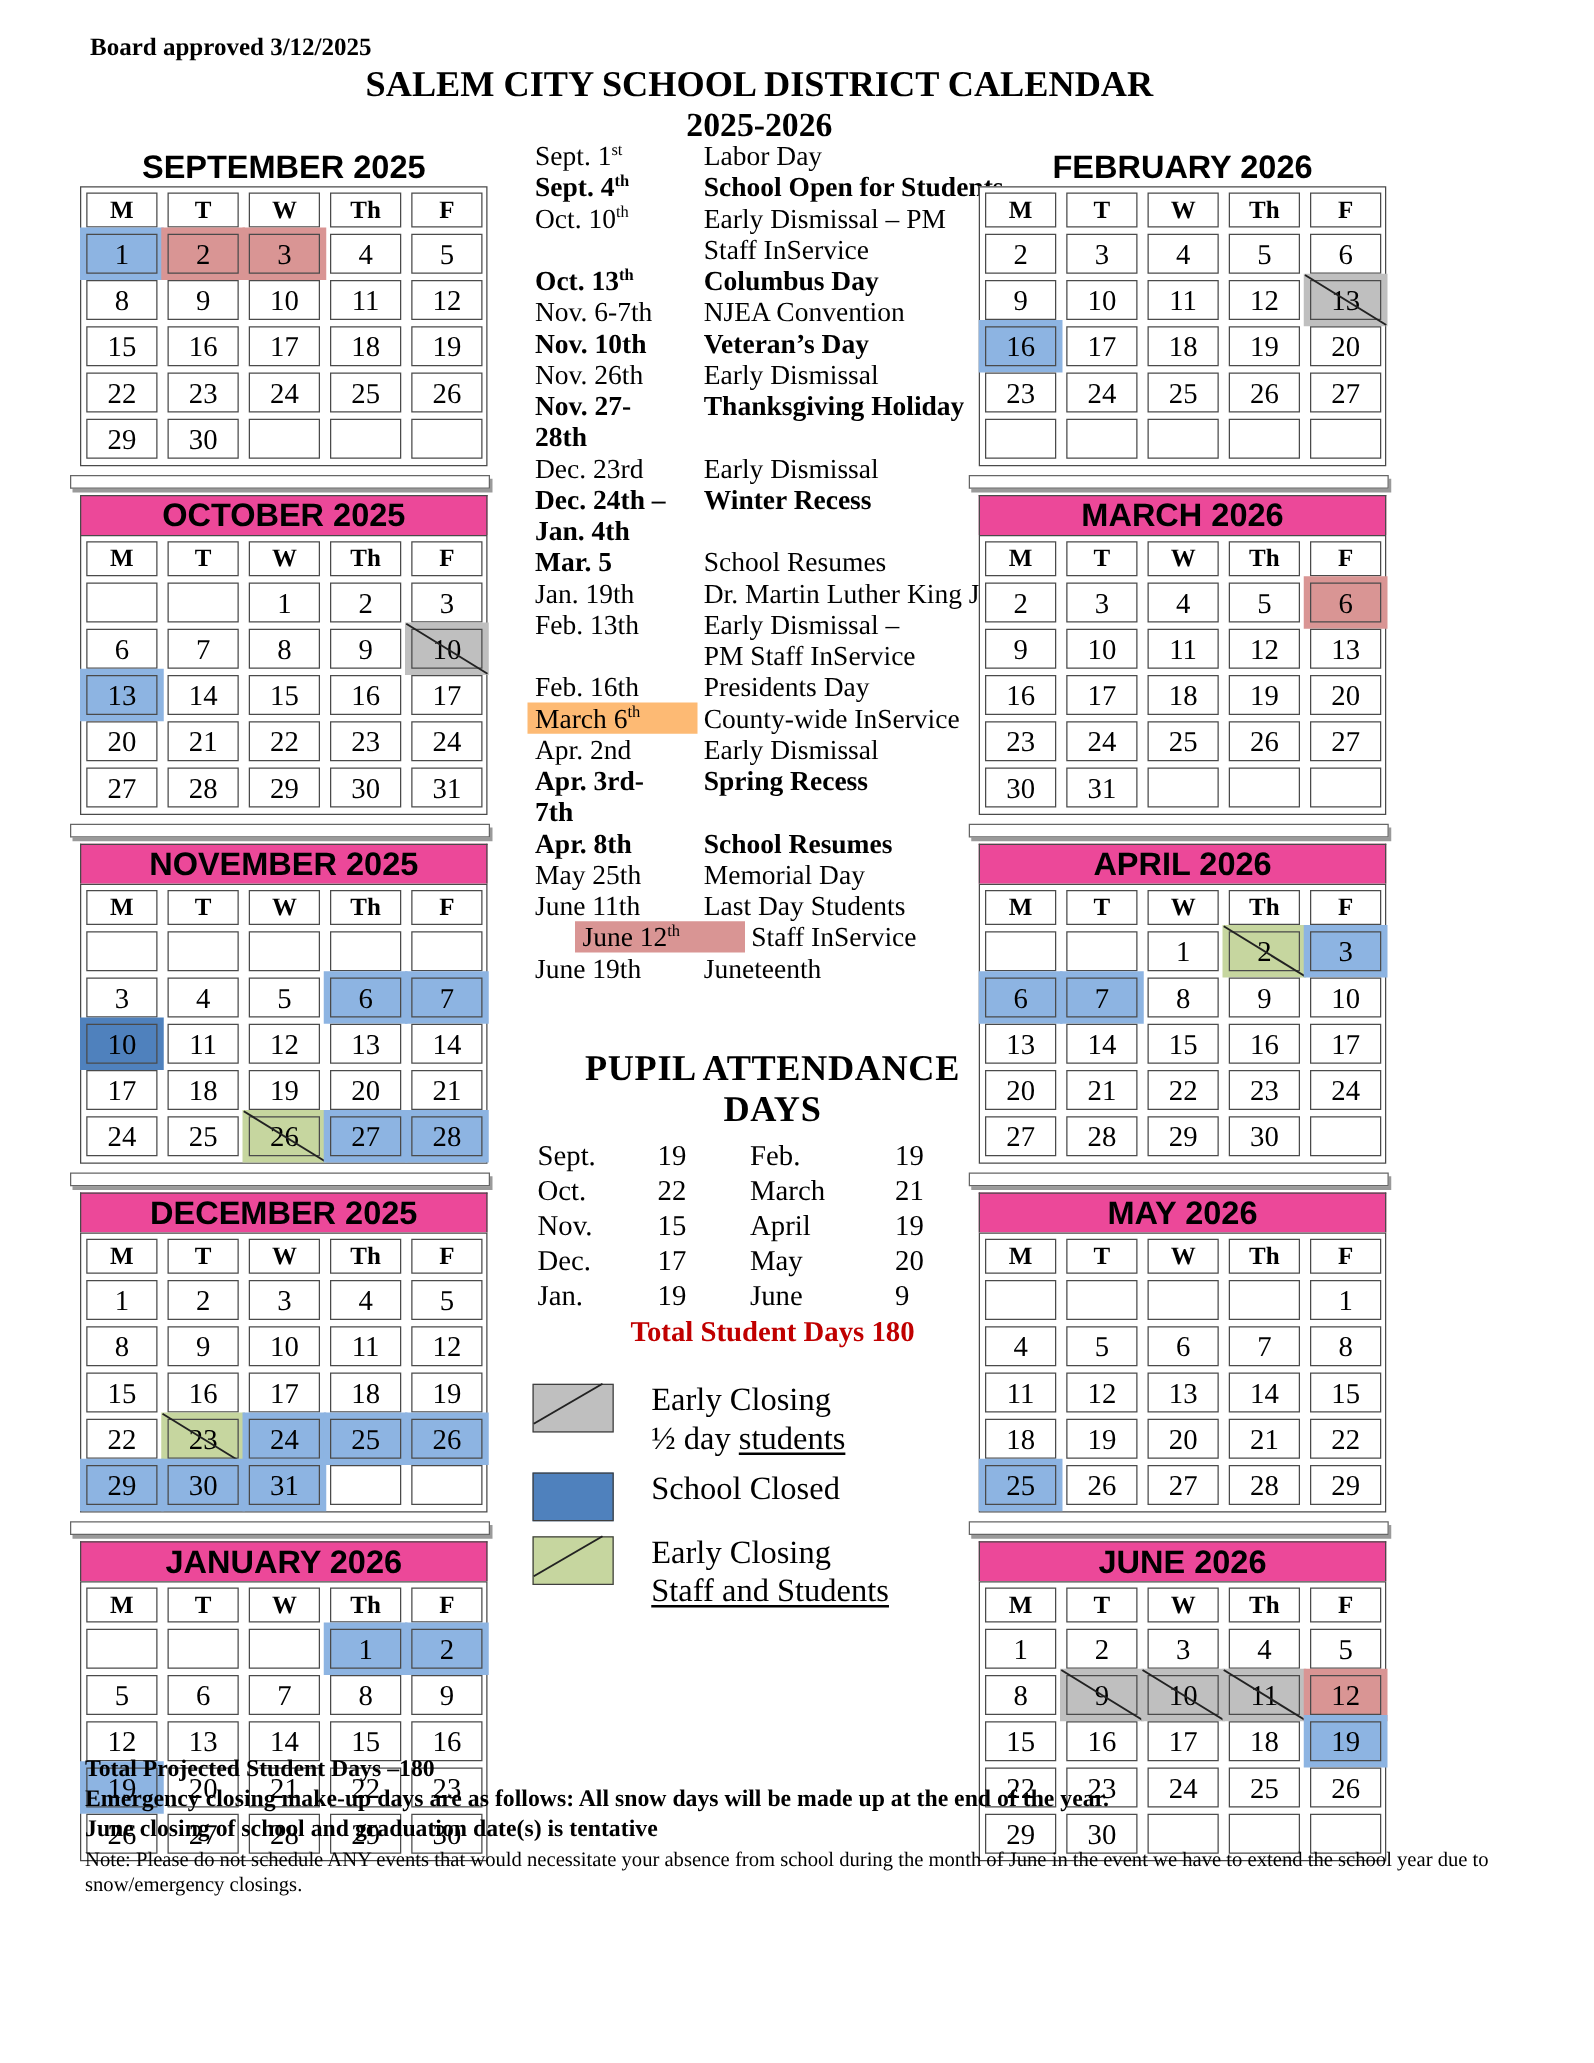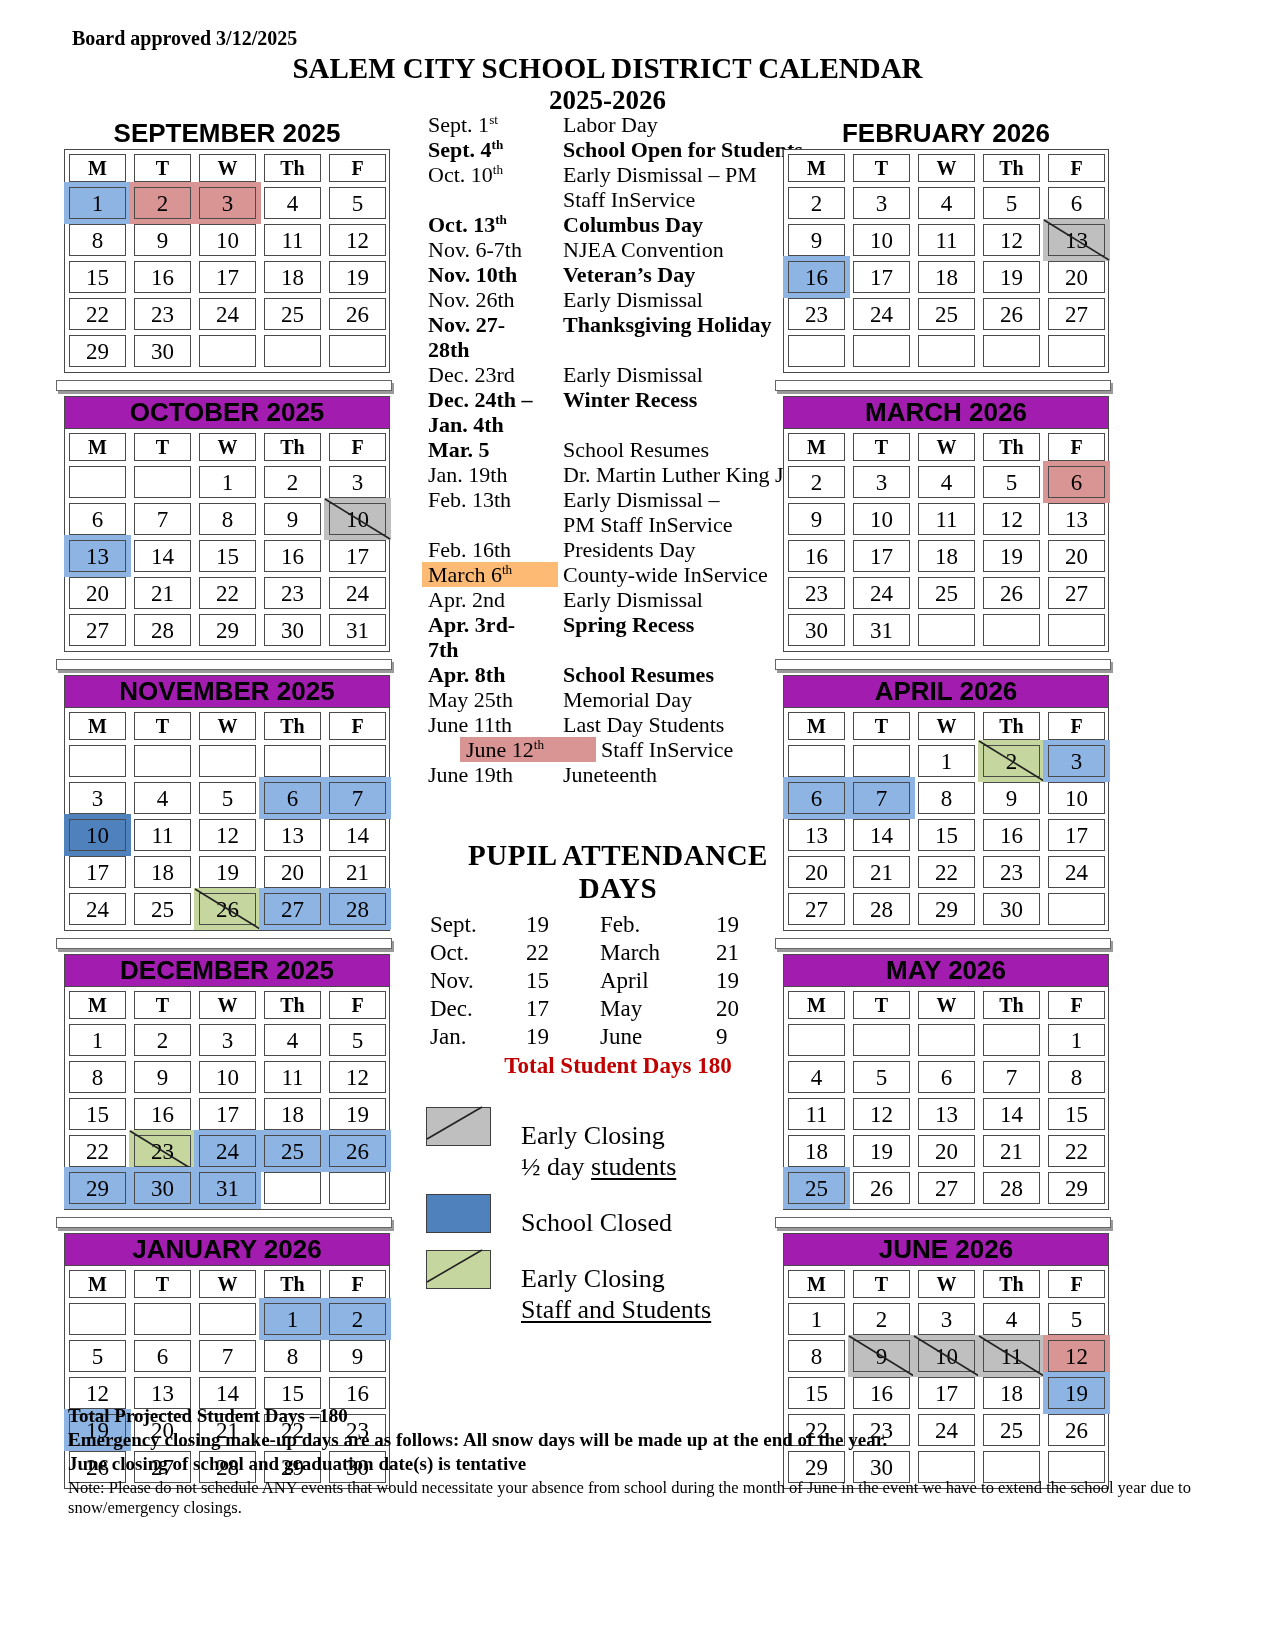--- a/index.html
+++ b/index.html
@@ -11,21 +11,21 @@
         font:bold 29px/32px "Liberation Serif",serif;}
   .year-title{position:absolute;left:0;top:85px;width:1215px;text-align:center;
         font:bold 27px/30px "Liberation Serif",serif;}
   
   .col-cal{position:absolute;top:118px;width:326px;}
   .col-cal.left{left:64px;}
   .col-cal.right{left:783px;}
   .col-mid{position:absolute;left:422px;top:112px;width:392px;}
   
   .cal-title{font:bold 26px/31px "Liberation Sans",sans-serif;text-align:center;}
-  .cal-title.boxed{border:1.6px solid #4a4a4a;border-bottom:none;background:#a21caf;}
+  .cal-title.boxed{border:1.6px solid #4a4a4a;border-bottom:none;background:#ec4899;}
   .cal-body{border:1.6px solid #4a4a4a;padding:4px 4px 5px;background:#fff;}
   .cal-week{display:flex;margin-top:5px;}
   .cal-week.head{margin-top:0;}
   .cal-cell{width:55px;height:30px;flex:none;margin-right:8px;border:1.6px solid #4a4a4a;
         background:#fff;display:flex;align-items:center;justify-content:center;
         font:23px/1 "Liberation Serif",serif;position:relative;}
   .cal-cell:last-child{margin-right:0;}
   .cal-cell.head{height:26px;font-weight:bold;font-size:20px;}
   .slash-svg{position:absolute;left:-3px;top:-3px;width:61px;height:36px;pointer-events:none;overflow:visible;}
   .spacer{height:9px;border:1.5px solid #666;background:#fff;box-shadow:2px 3px 0 #9a9a9a;
@@ -43,21 +43,21 @@
   .att-row{display:flex;font:23px/28px "Liberation Serif",serif;}
   .att-row .m1{width:96px;}
   .att-row .v1{width:74px;}
   .att-row .m2{width:116px;font-family:Liberation Serif, serif;}
   .att-row .v2{width:56px;}
   .att-total{font:bold 23px/28px "Liberation Serif",serif;text-align:center;margin-top:1px;}
   
   .legend{margin-top:24px;padding-left:4px;}
   .lg-row{display:flex;align-items:flex-start;margin-bottom:9px;}
   .lg-box{flex:none;width:63px;height:37px;border:1.5px solid #3f3f3f;position:relative;margin:3px 30px 0 0;}
-  .lg-label{font:26px/31px "Liberation Serif",serif;margin-top:16px;}
+  .lg-label{font:26px/31px "Liberation Serif",serif;}
   .lg-label u{text-underline-offset:3px;}
   
   .footer{position:absolute;left:68px;top:1404px;width:1145px;}
   .ft-line{font:bold 19px/24px "Liberation Serif",serif;}
   .ft-note{font:16.5px/20px "Liberation Serif",serif;margin-top:2px;}
 </style>
 </head>
 <body>
 
 <div class="page">

